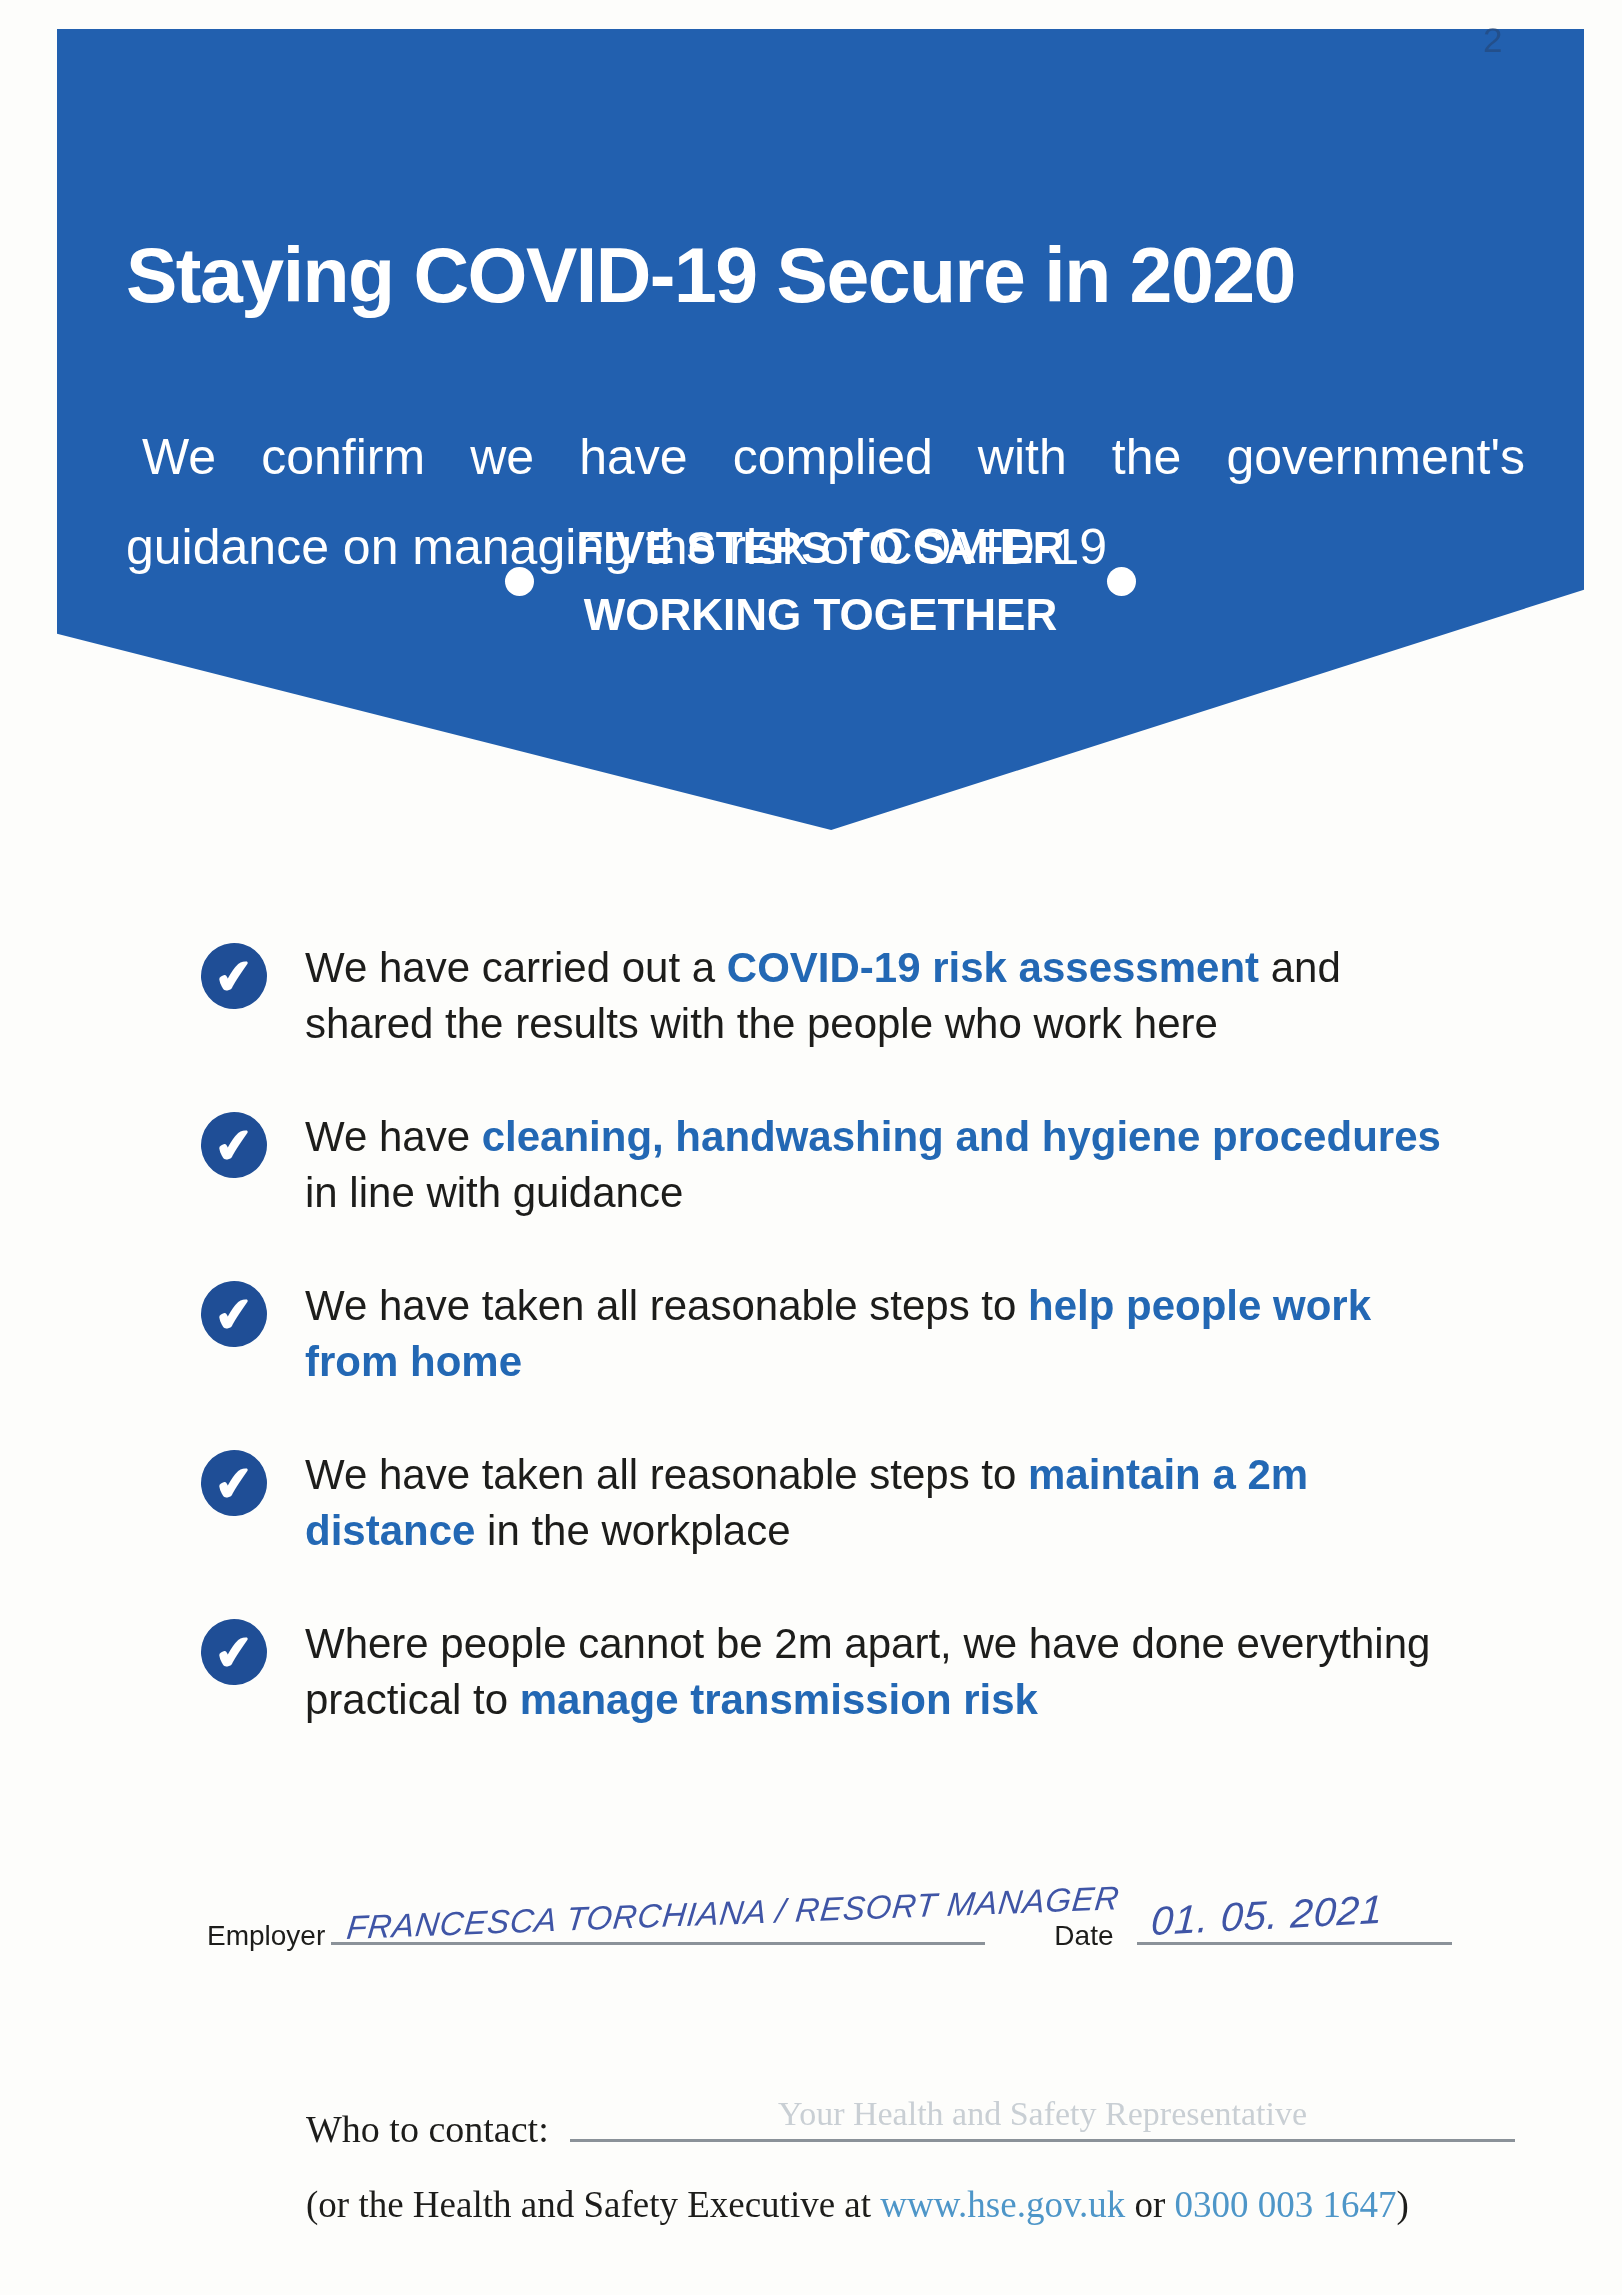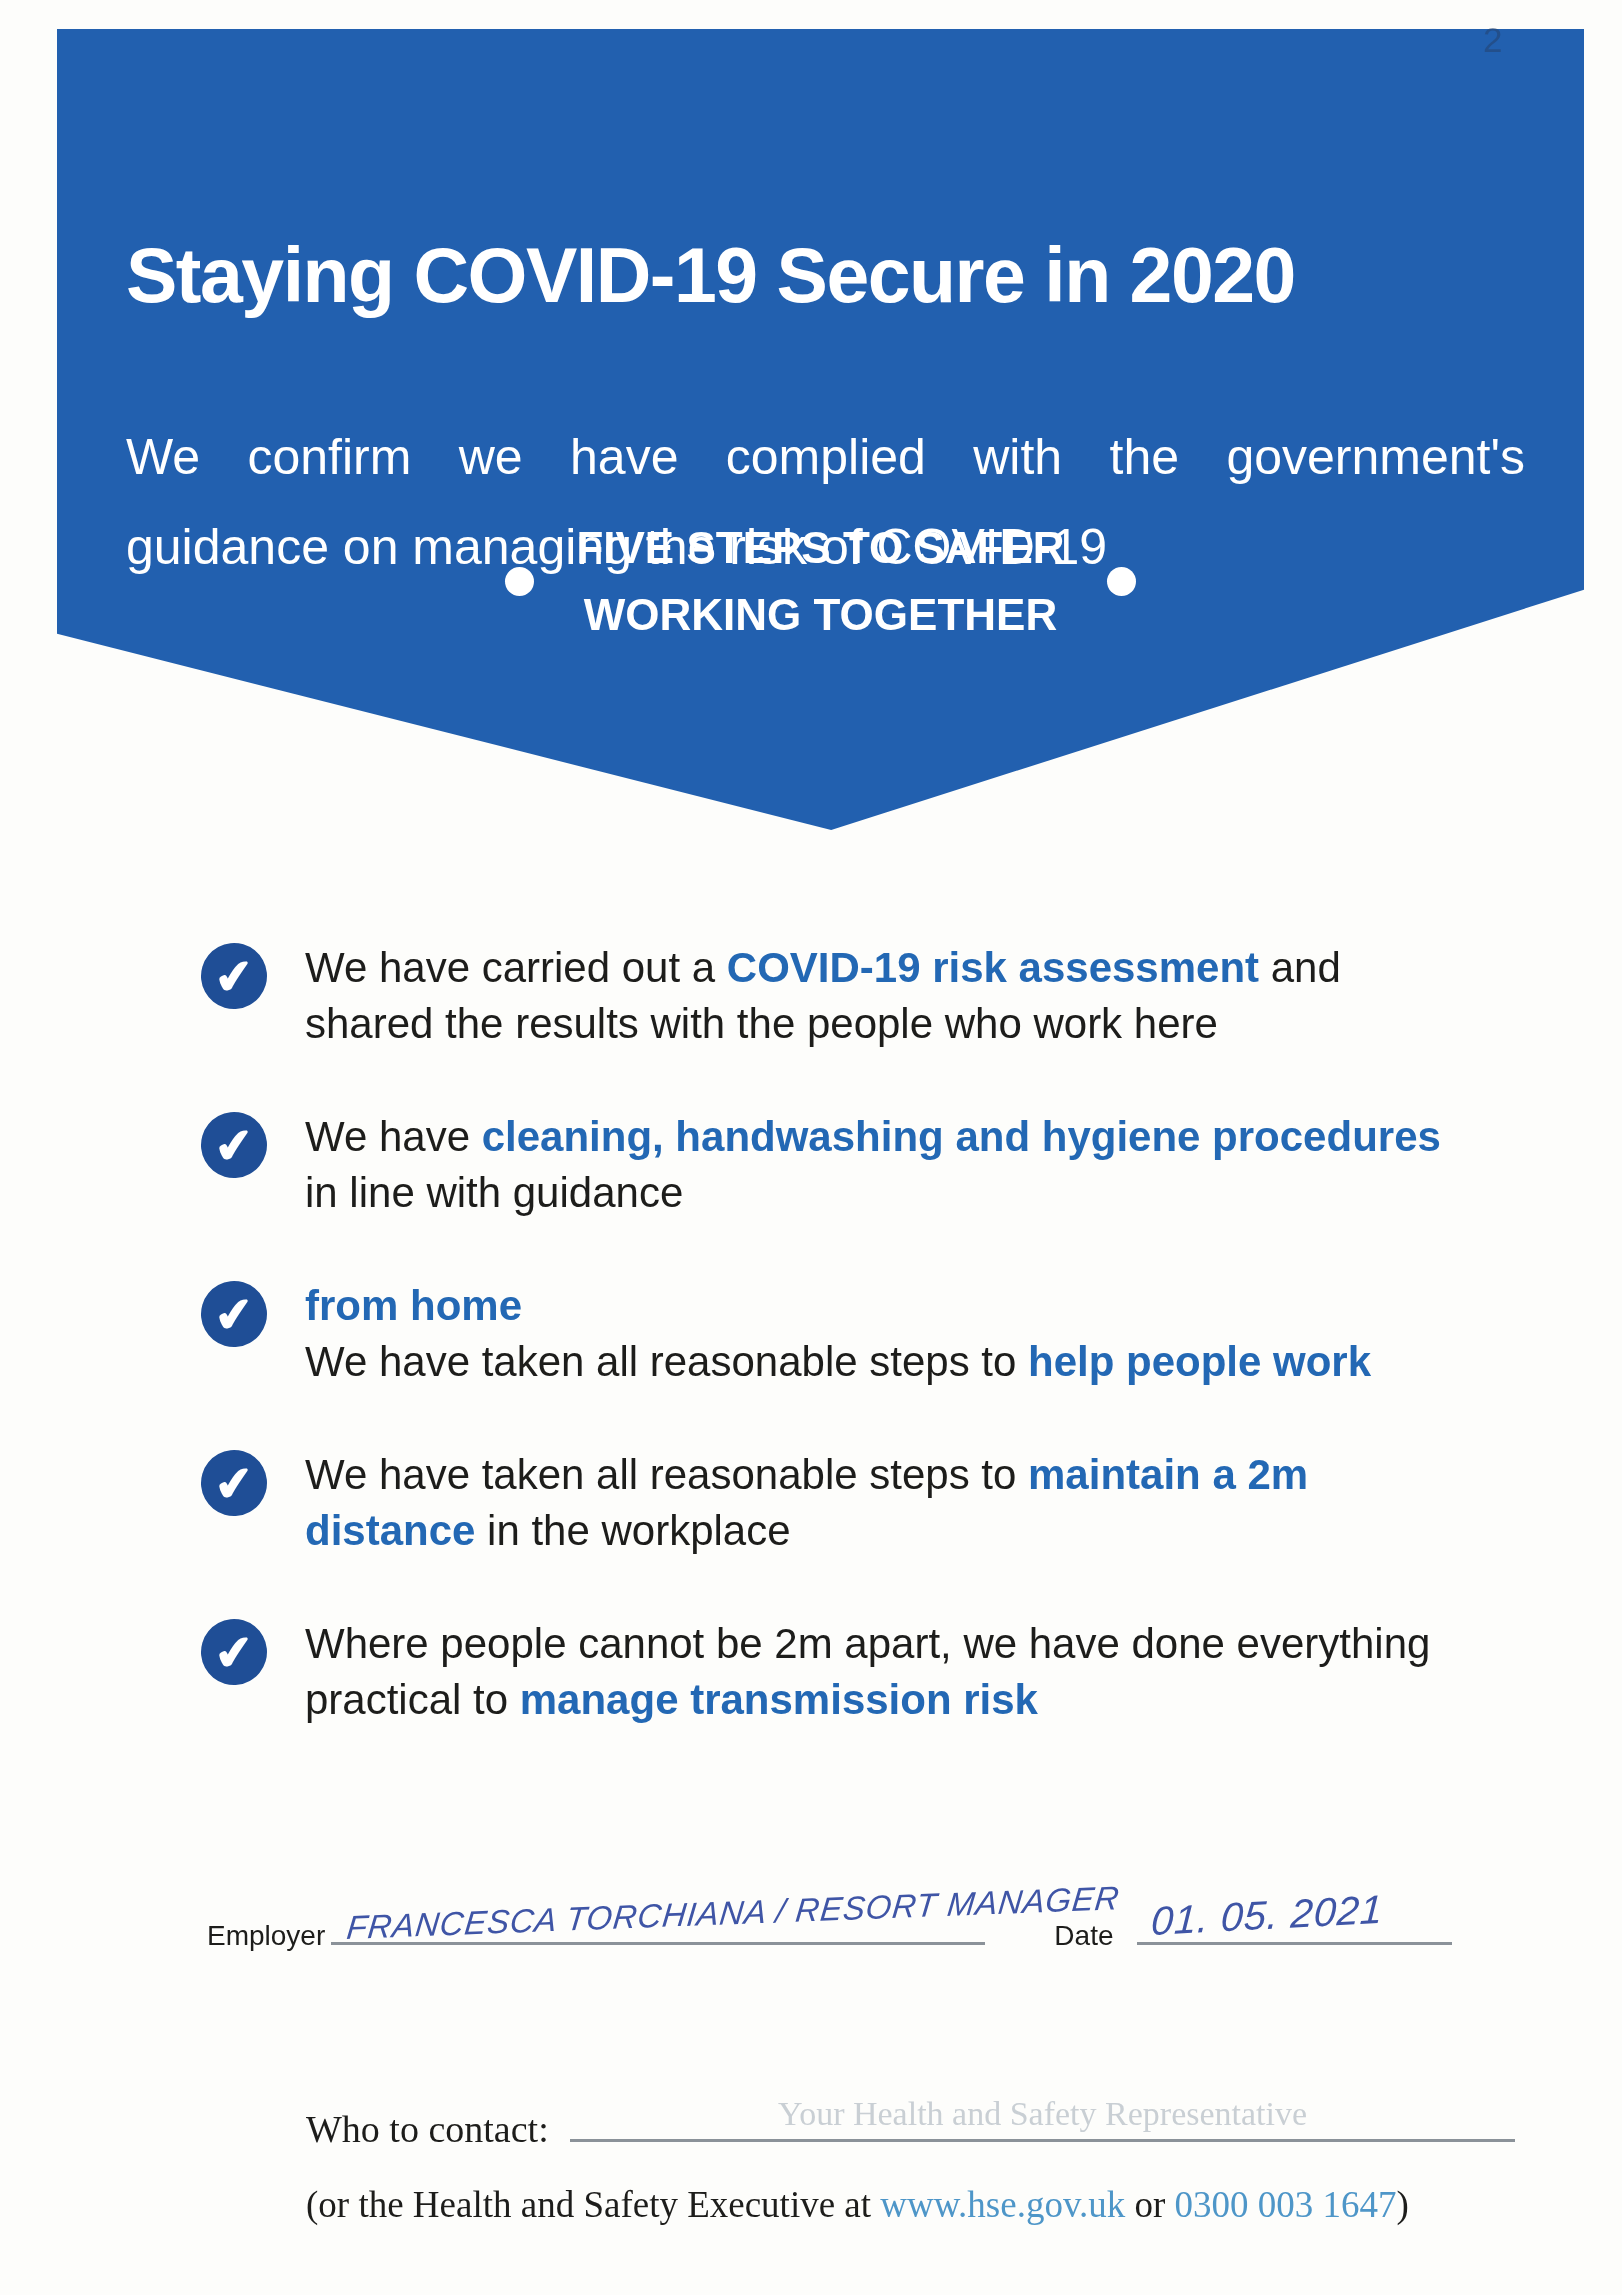--- a/index.html
+++ b/index.html
@@ -31,21 +31,21 @@
   }
   .banner-title{
     position:absolute;left:69px;top:202px;
     font-size:77px;font-weight:700;letter-spacing:-1.5px;
     white-space:nowrap;
   }
   .banner-subtitle{
     position:absolute;left:69px;top:383px;width:1399px;
     font-size:50px;line-height:90px;font-weight:400;
   }
-  .sub-justify{text-align:justify;text-align-last:justify;}
+  .sub-justify{text-align:justify;text-align-last:justify;margin-left:16px;}
   .ribbon{
     position:absolute;left:0;top:485px;width:100%;
     display:flex;align-items:center;justify-content:center;gap:42px;
   }
   .ribbon-text{
     text-align:center;font-size:44px;font-weight:700;line-height:67px;
     letter-spacing:0px;white-space:nowrap;
   }
   .dot{
     width:29px;height:29px;border-radius:50%;background:#fff;flex:0 0 29px;
@@ -139,22 +139,22 @@
       <div class="check-item">
         <span class="check-circle">✔</span>
         <div class="check-text">
           <div class="check-line"><span>We have </span><span class="hl">cleaning, handwashing and hygiene procedures</span></div>
           <div class="check-line"><span>in line with guidance</span></div>
         </div>
       </div>
       <div class="check-item">
         <span class="check-circle">✔</span>
         <div class="check-text">
+          <div class="check-line"><span>We have taken all reasonable steps to </span><span class="hl">help people work</span></div>
           <div class="check-line"><span class="hl">from home</span></div>
-          <div class="check-line"><span>We have taken all reasonable steps to </span><span class="hl">help people work</span></div>
         </div>
       </div>
       <div class="check-item">
         <span class="check-circle">✔</span>
         <div class="check-text">
           <div class="check-line"><span>We have taken all reasonable steps to </span><span class="hl">maintain a 2m</span></div>
           <div class="check-line"><span class="hl">distance</span><span> in the workplace</span></div>
         </div>
       </div>
       <div class="check-item">

